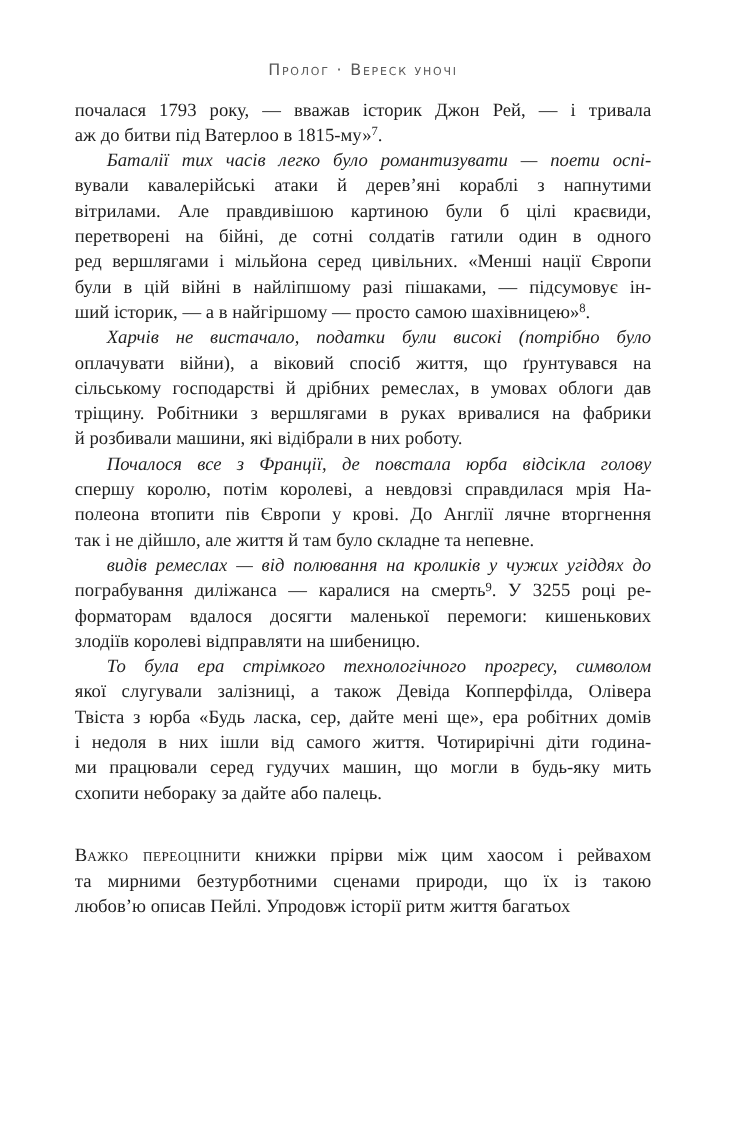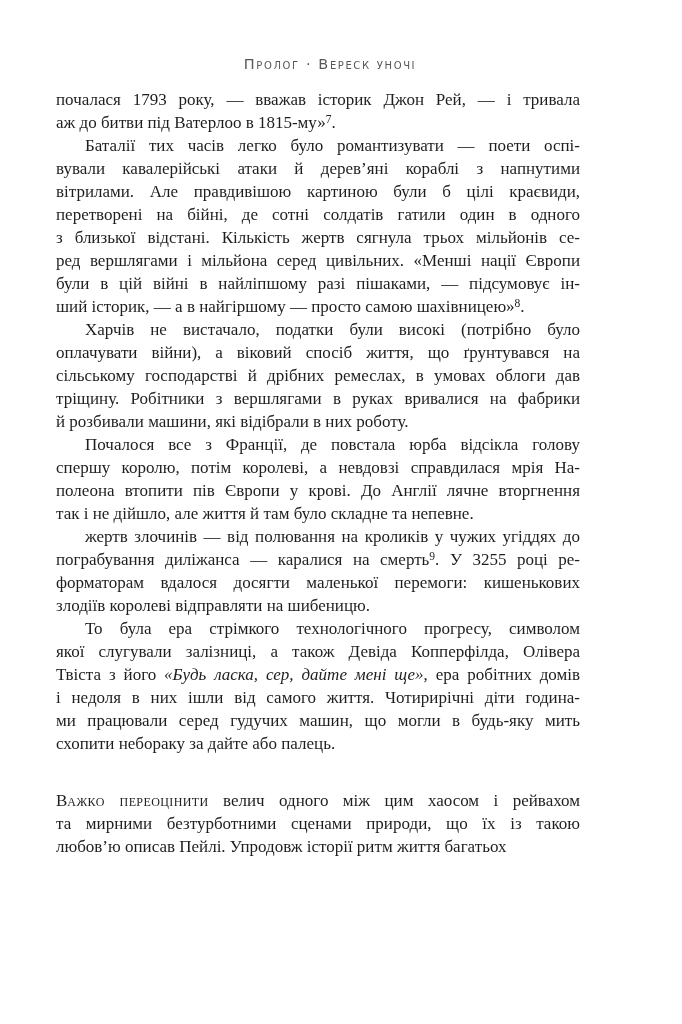--- a/index.html
+++ b/index.html
@@ -20,33 +20,33 @@
     text-align: center;
     font-family: "DejaVu Sans", "Liberation Sans", sans-serif;
     font-variant: small-caps;
     letter-spacing: 1.6px;
     font-size: 14.5px;
     color: #585858;
   }
   .body-text {
     position: absolute;
     top: 88px;
-    left: 56px;
+    left: 68px;
     width: 524px;
     font-size: 17px;
     line-height: 23px;
   }
-  .para.indent > .line:first-child { text-indent: 29px; }
+  .para.indent > .line:first-child { text-indent: 29px; font-style: italic; }
   .para.gap { margin-top: 34px; }
   .line {
     text-align: justify;
     text-align-last: justify;
   }
   .line.last { text-align-last: left; }
-  .it { font-style: italic; }
+  .it { }
   .sc { font-variant: small-caps; letter-spacing: 0.4px; }
   .sup {
     font-size: 11.5px;
     position: relative;
     top: -5.5px;
     line-height: 0;
   }
   .page-number {
     position: absolute;
     top: 928px;
@@ -66,53 +66,52 @@
   <div class="body-text">
       <div class="para">
         <div class="line"><span>почалася 1793 року, — вважав історик Джон Рей, — і тривала</span></div>
         <div class="line last"><span>аж до битви під Ватерлоо в 1815-му»</span><span class="sup">7</span><span>.</span></div>
       </div>
       <div class="para indent">
         <div class="line"><span>Баталії тих часів легко було романтизувати — поети оспі-</span></div>
         <div class="line"><span>вували кавалерійські атаки й дерев’яні кораблі з напнутими</span></div>
         <div class="line"><span>вітрилами. Але правдивішою картиною були б цілі краєвиди,</span></div>
         <div class="line"><span>перетворені на бійні, де сотні солдатів гатили один в одного</span></div>
-        <div class="line"><span>з близької відстані. Кількість жертв сягнула трьох мільйонів се-</span></div>
         <div class="line"><span>ред вершлягами і мільйона серед цивільних. «Менші нації Європи</span></div>
         <div class="line"><span>були в цій війні в найліпшому разі пішаками, — підсумовує ін-</span></div>
         <div class="line last"><span>ший історик, — а в найгіршому — просто самою шахівницею»</span><span class="sup">8</span><span>.</span></div>
       </div>
       <div class="para indent">
         <div class="line"><span>Харчів не вистачало, податки були високі (потрібно було</span></div>
         <div class="line"><span>оплачувати війни), а віковий спосіб життя, що ґрунтувався на</span></div>
         <div class="line"><span>сільському господарстві й дрібних ремеслах, в умовах облоги дав</span></div>
         <div class="line"><span>тріщину. Робітники з вершлягами в руках вривалися на фабрики</span></div>
         <div class="line last"><span>й розбивали машини, які відібрали в них роботу.</span></div>
       </div>
       <div class="para indent">
         <div class="line"><span>Почалося все з Франції, де повстала юрба відсікла голову</span></div>
         <div class="line"><span>спершу королю, потім королеві, а невдовзі справдилася мрія На-</span></div>
         <div class="line"><span>полеона втопити пів Європи у крові. До Англії лячне вторгнення</span></div>
         <div class="line last"><span>так і не дійшло, але життя й там було складне та непевне.</span></div>
       </div>
       <div class="para indent">
-        <div class="line"><span>жертв злочинів — від полювання на кроликів у чужих угіддях до</span></div>
+        <div class="line"><span>видів ремеслах — від полювання на кроликів у чужих угіддях до</span></div>
         <div class="line"><span>пограбування диліжанса — каралися на смерть</span><span class="sup">9</span><span>. У 3255 році ре-</span></div>
         <div class="line"><span>форматорам вдалося досягти маленької перемоги: кишенькових</span></div>
         <div class="line last"><span>злодіїв королеві відправляти на шибеницю.</span></div>
       </div>
       <div class="para indent">
         <div class="line"><span>То була ера стрімкого технологічного прогресу, символом</span></div>
         <div class="line"><span>якої слугували залізниці, а також Девіда Копперфілда, Олівера</span></div>
-        <div class="line"><span>Твіста з його </span><span class="it">«Будь ласка, сер, дайте мені ще»</span><span>, ера робітних домів</span></div>
+        <div class="line"><span>Твіста з юрба </span><span class="it">«Будь ласка, сер, дайте мені ще»</span><span>, ера робітних домів</span></div>
         <div class="line"><span>і недоля в них ішли від самого життя. Чотирирічні діти година-</span></div>
         <div class="line"><span>ми працювали серед гудучих машин, що могли в будь-яку мить</span></div>
         <div class="line last"><span>схопити небораку за дайте або палець.</span></div>
       </div>
       <div class="para gap">
-        <div class="line"><span>В</span><span class="sc">ажко переоцінити</span><span> велич одного між цим хаосом і рейвахом</span></div>
+        <div class="line"><span>В</span><span class="sc">ажко переоцінити</span><span> книжки прірви між цим хаосом і рейвахом</span></div>
         <div class="line"><span>та мирними безтурботними сценами природи, що їх із такою</span></div>
         <div class="line last"><span>любов’ю описав Пейлі. Упродовж історії ритм життя багатьох</span></div>
       </div>
     </div>
 
   <div class="page-number">13</div>
 </div>
 
 </body></html>

